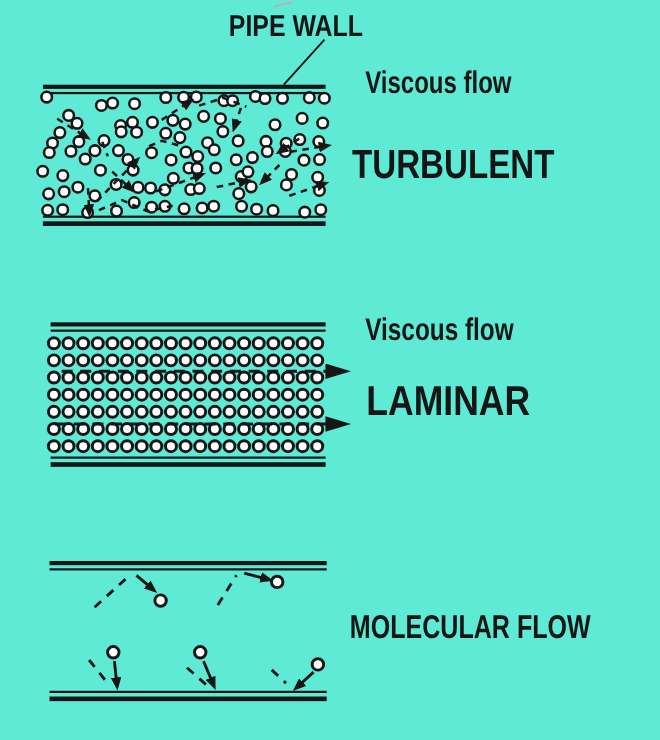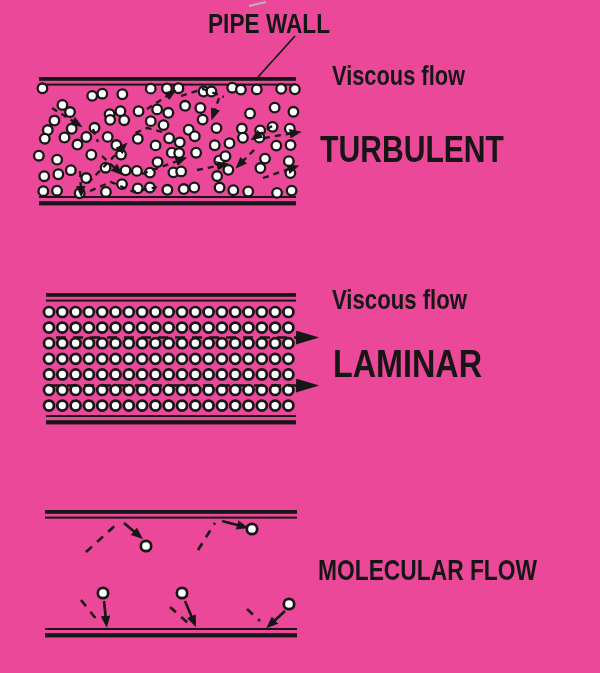--- a/index.html
+++ b/index.html
@@ -1,16 +1,16 @@
 <!DOCTYPE html>
 <html><head>
 <meta charset="utf-8">
 <style>
   html,body{margin:0;padding:0;background:#ffffff;}
-  .stage{width:600px;height:673px;position:relative;background:#ec4899;}
+  .stage{width:600px;height:673px;position:relative;background:#5eead4;}
   svg{display:block;}
   .lbl{font-family:"Liberation Sans","DejaVu Sans",sans-serif;font-weight:700;fill:#161616;}
 </style>
 </head>
 <body>
 
 <div class="stage">
   <svg width="600" height="673" viewBox="0 0 600 673">
     <defs>
       <marker id="mh-s" viewBox="0 0 10 8" refX="3.5" refY="4" markerWidth="12" markerHeight="9.6" markerUnits="userSpaceOnUse" orient="auto">

